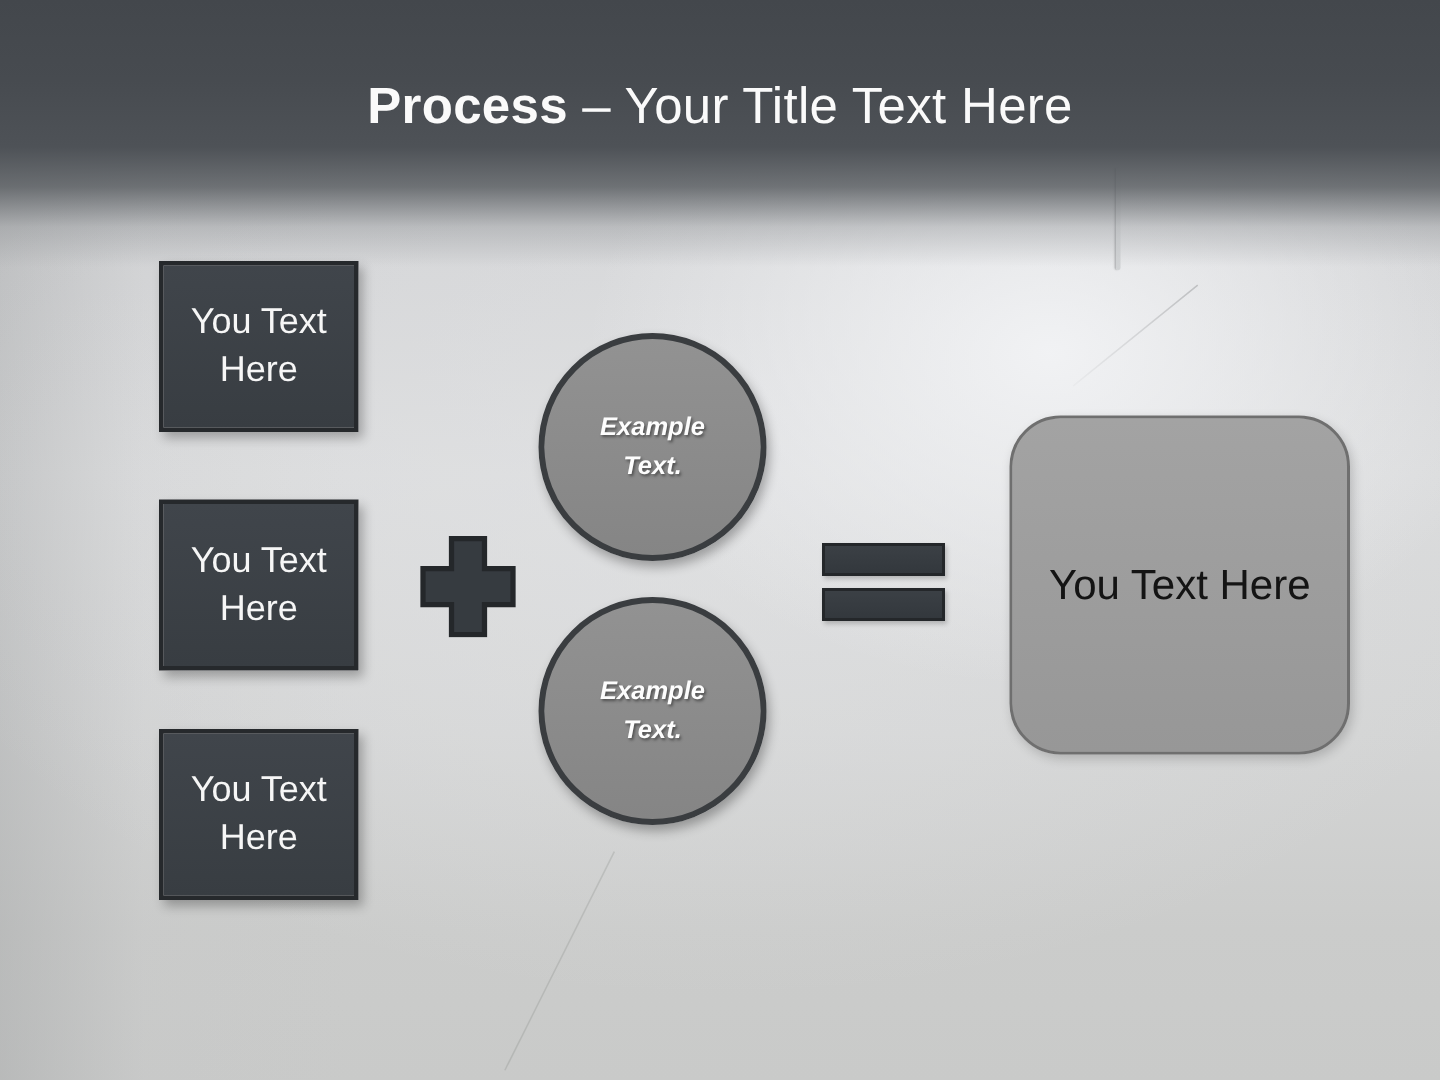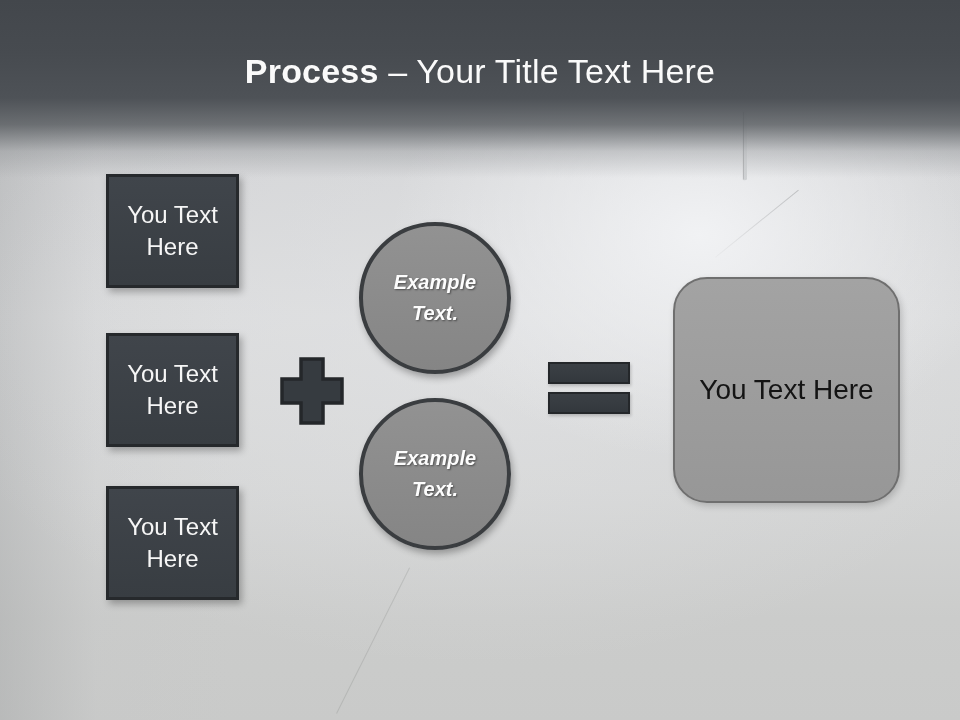--- a/index.html
+++ b/index.html
@@ -70,21 +70,21 @@
     position:absolute;left:359px;width:152px;height:152px;box-sizing:border-box;
     border-radius:50%;
     background:linear-gradient(180deg,#929292,#858585);
     border:4px solid #3a3d40;
     box-shadow:2px 4px 7px rgba(0,0,0,0.30);
     display:flex;align-items:center;justify-content:center;text-align:center;
   }
   .c1{top:222px}.c2{top:398px}
   .circle span{
     display:block;width:100px;color:#fdfdfd;
-    font-size:20px;font-weight:700;font-style:italic;line-height:1.55;
+    font-size:17px;font-weight:700;font-style:italic;line-height:1.55;
     text-shadow:1px 1px 2px rgba(0,0,0,0.45);
   }
   
   .result{
     position:absolute;left:673px;top:277px;width:227px;height:226px;box-sizing:border-box;
     border-radius:34px;
     background:linear-gradient(180deg,#a3a3a3,#979797);
     border:2px solid #6f6f6f;
     box-shadow:2px 3px 7px rgba(0,0,0,0.18);
     display:flex;align-items:center;justify-content:center;text-align:center;

